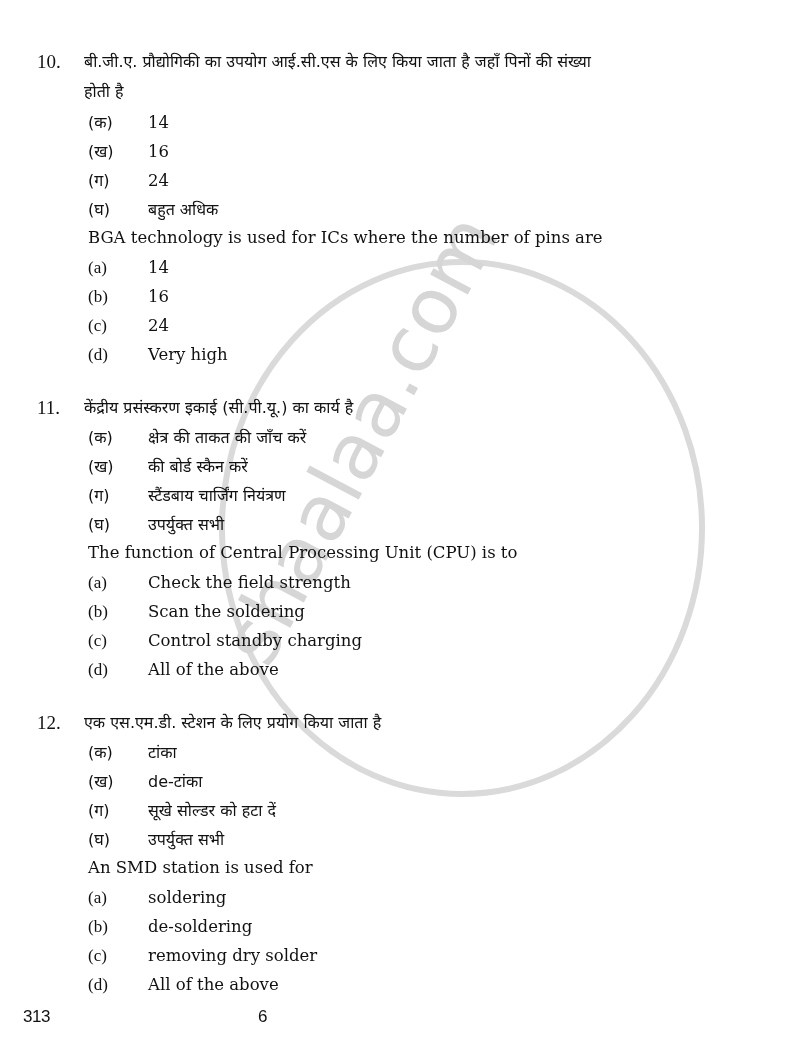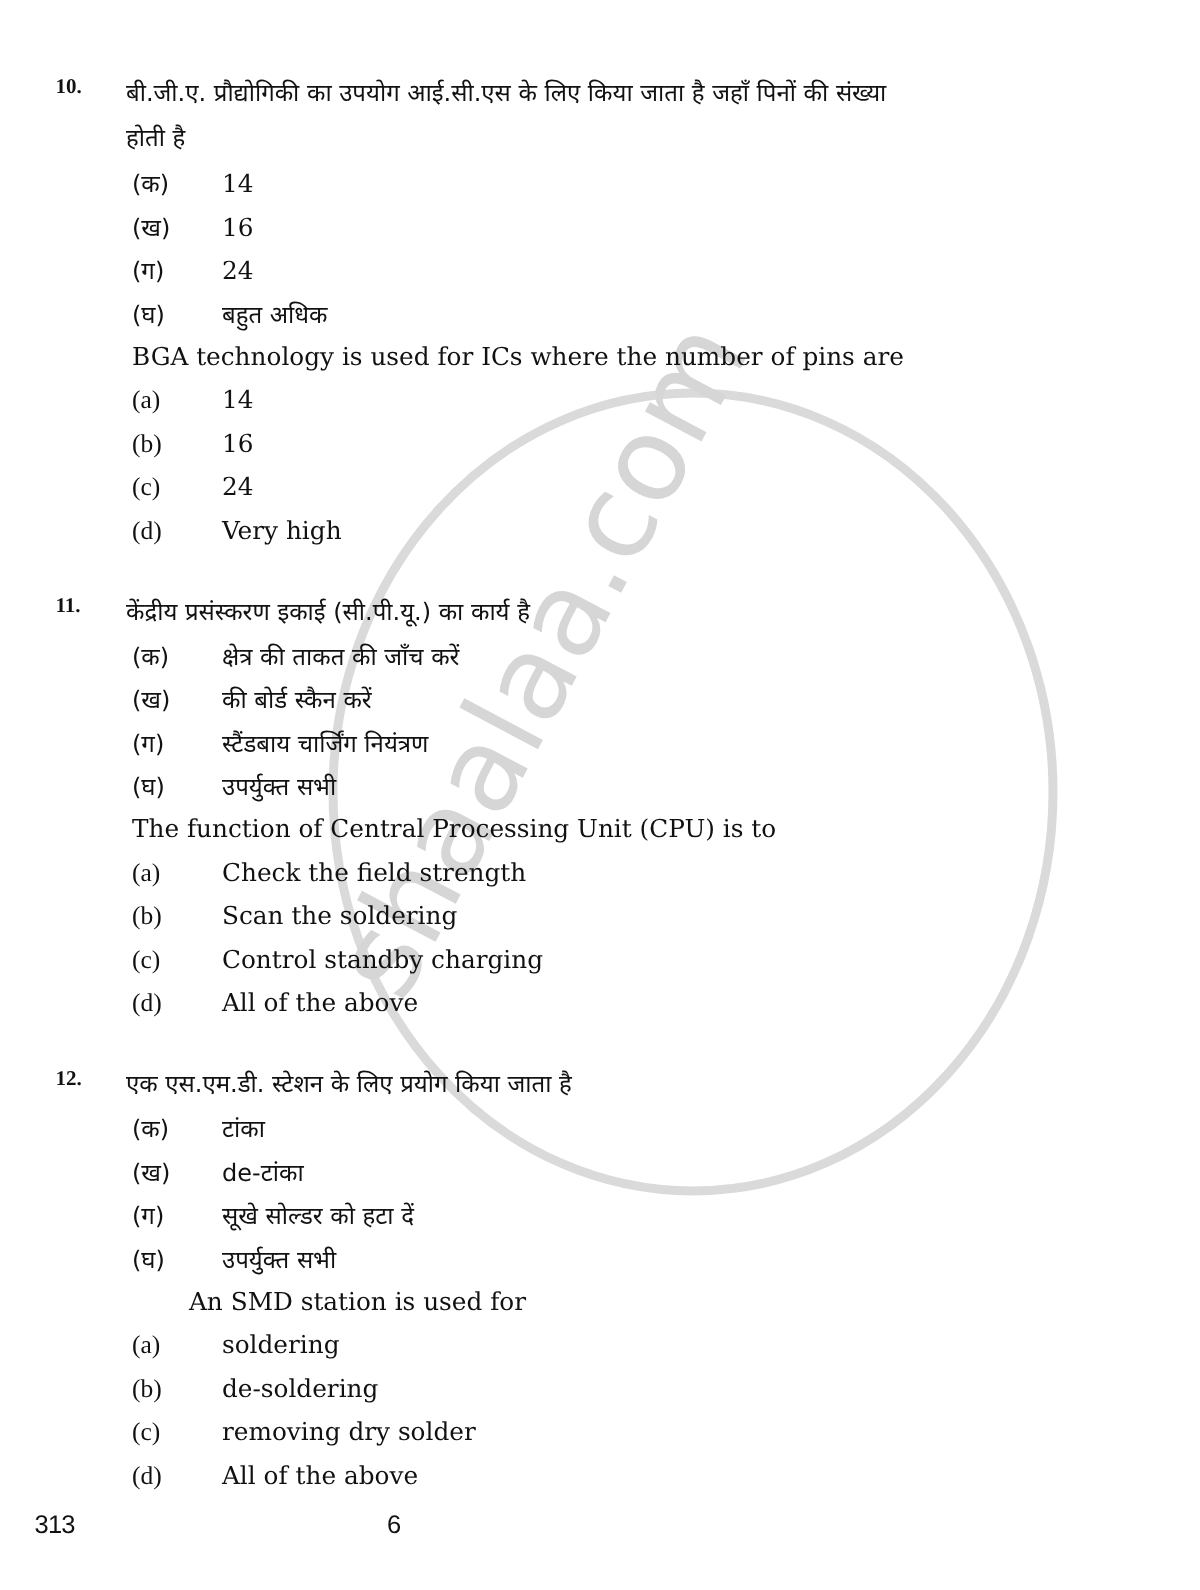--- a/index.html
+++ b/index.html
@@ -3,21 +3,21 @@
 <meta charset="utf-8">
 <style>
   html, body { margin: 0; padding: 0; background: #ffffff; }
   body { width: 800px; height: 1060px; position: relative; overflow: hidden;
          font-family: "DejaVu Serif", "Liberation Serif", serif; color: #111; }
   .page { position: absolute; left: 0; top: 0; width: 800px; height: 1060px; }
 
   .watermark { position: absolute; left: 0; top: 0; width: 800px; height: 1060px; pointer-events: none; z-index: 0; }
 
   .q { position: absolute; left: 0; width: 800px; z-index: 1; }
-  .qnum { position: absolute; left: 37px; font-family: "Liberation Serif", serif; font-weight: bold; font-size: 14px; }
+  .qnum { position: absolute; left: 37px; font-family: "Liberation Serif", serif; font-weight: normal; font-size: 19px; }
   .line { position: absolute; left: 84px; font-size: 17px; white-space: nowrap; }
   .hi { font-family: "DejaVu Sans", "Liberation Sans", sans-serif; font-size: 16px; }
   .en { font-family: "DejaVu Serif", "Liberation Serif", serif; font-size: 16.5px; }
   .opt { position: absolute; left: 88px; font-size: 17px; white-space: nowrap; }
   .opt .lbl { display: inline-block; width: 60px; }
   .opt .lbl-en { display: inline-block; width: 60px; font-family: "Liberation Serif", serif; font-size: 17px; }
   .opt .txt-hi { font-family: "DejaVu Sans", sans-serif; font-size: 16px; }
   .opt .txt-en { font-family: "DejaVu Serif", serif; font-size: 16.5px; }
 
   .footer { position: absolute; z-index: 1; font-family: "Liberation Sans", sans-serif; color: #111; }
@@ -72,21 +72,21 @@
 
   <div class="q" style="top:0;">
     <span class="qnum" style="top:712px;">12.</span>
     <span class="line hi" style="top:711px;">एक एस.एम.डी. स्टेशन के लिए प्रयोग किया जाता है</span>
 
     <div class="opt" style="top:741px;"><span class="lbl txt-hi">(क)</span><span class="txt-hi">टांका</span></div>
     <div class="opt" style="top:770px;"><span class="lbl txt-hi">(ख)</span><span class="txt-hi">de-टांका</span></div>
     <div class="opt" style="top:799px;"><span class="lbl txt-hi">(ग)</span><span class="txt-hi">सूखे सोल्डर को हटा दें</span></div>
     <div class="opt" style="top:828px;"><span class="lbl txt-hi">(घ)</span><span class="txt-hi">उपर्युक्त सभी</span></div>
 
-    <span class="line en" style="top:858px; left:88px;margin-left:38px;">An SMD station is used for</span>
+    <span class="line en" style="top:858px; left:88px;">An SMD station is used for</span>
 
     <div class="opt" style="top:887px;"><span class="lbl-en">(a)</span><span class="txt-en">soldering</span></div>
     <div class="opt" style="top:916px;"><span class="lbl-en">(b)</span><span class="txt-en">de-soldering</span></div>
     <div class="opt" style="top:945px;"><span class="lbl-en">(c)</span><span class="txt-en">removing dry solder</span></div>
     <div class="opt" style="top:974px;"><span class="lbl-en">(d)</span><span class="txt-en">All of the above</span></div>
   </div>
 
   <span class="footer f-code">313</span>
   <span class="footer f-page">6</span>
 </div>

